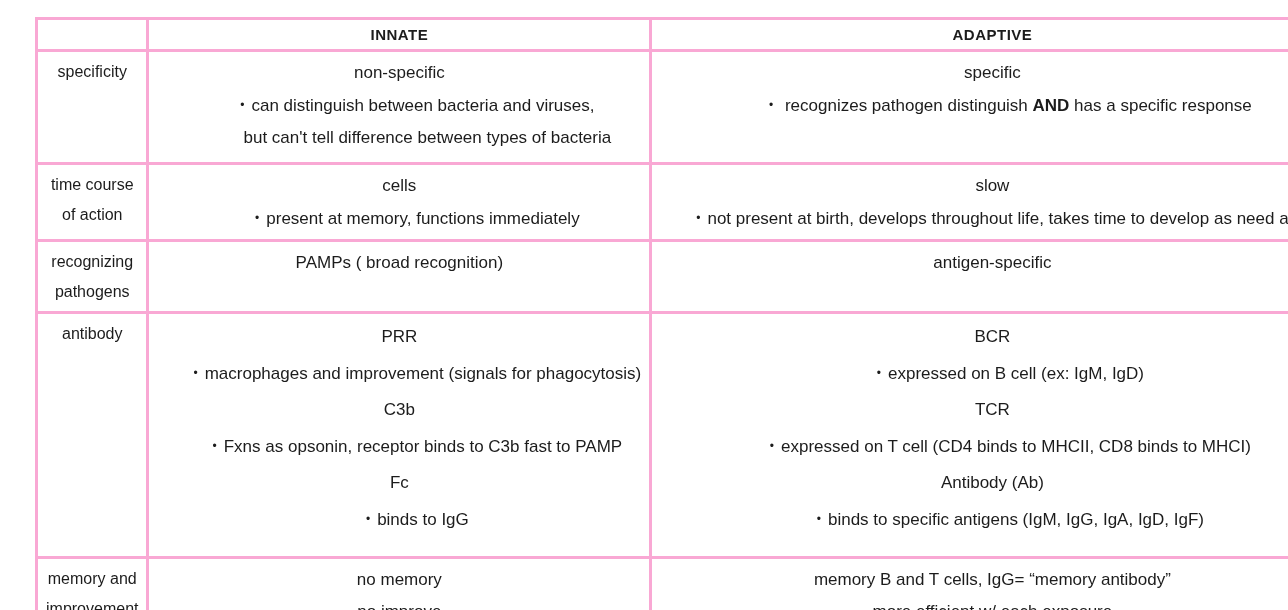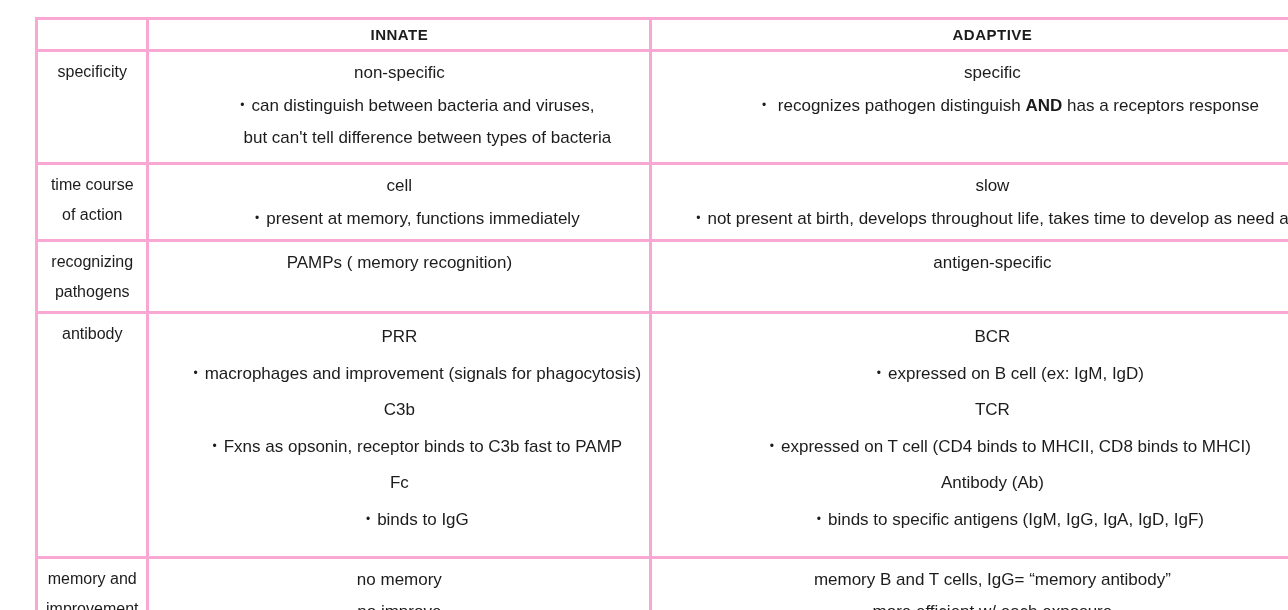--- a/index.html
+++ b/index.html
@@ -73,41 +73,41 @@
     <tr style="height:113px">
       <td class="label-cell">specificity</td>
       <td class="content-cell">
         <div class="line">non-specific</div>
         <div class="line bullet">can distinguish between bacteria and viruses,</div>
         <div class="line cont">but can't tell difference between types of bacteria</div>
       </td>
       <td class="content-cell">
         <div class="line">specific</div>
         <div class="line bullet">
-          <span>recognizes pathogen distinguish </span><span class="und">AND</span><span> has a receptors response</span>
+          <span>recognizes pathogen distinguish </span><span class="und">AND</span><span> has a specific response</span>
         </div>
       </td>
     </tr>
 
     <tr style="height:70px">
       <td class="label-cell">time course of action</td>
       <td class="content-cell">
-        <div class="line">cell</div>
+        <div class="line">cells</div>
         <div class="line bullet">present at memory, functions immediately</div>
       </td>
       <td class="content-cell">
         <div class="line">slow</div>
         <div class="line bullet">not present at birth, develops throughout life, takes time to develop as need arises</div>
       </td>
     </tr>
 
     <tr style="height:37px">
       <td class="label-cell">recognizing pathogens</td>
       <td class="content-cell">
-        <div class="line">PAMPs ( memory recognition)</div>
+        <div class="line">PAMPs ( broad recognition)</div>
       </td>
       <td class="content-cell">
         <div class="line">antigen-specific</div>
       </td>
     </tr>
 
     <tr style="height:245px">
       <td class="label-cell">antibody</td>
       <td class="content-cell roomy">
         <div class="line">PRR</div>

